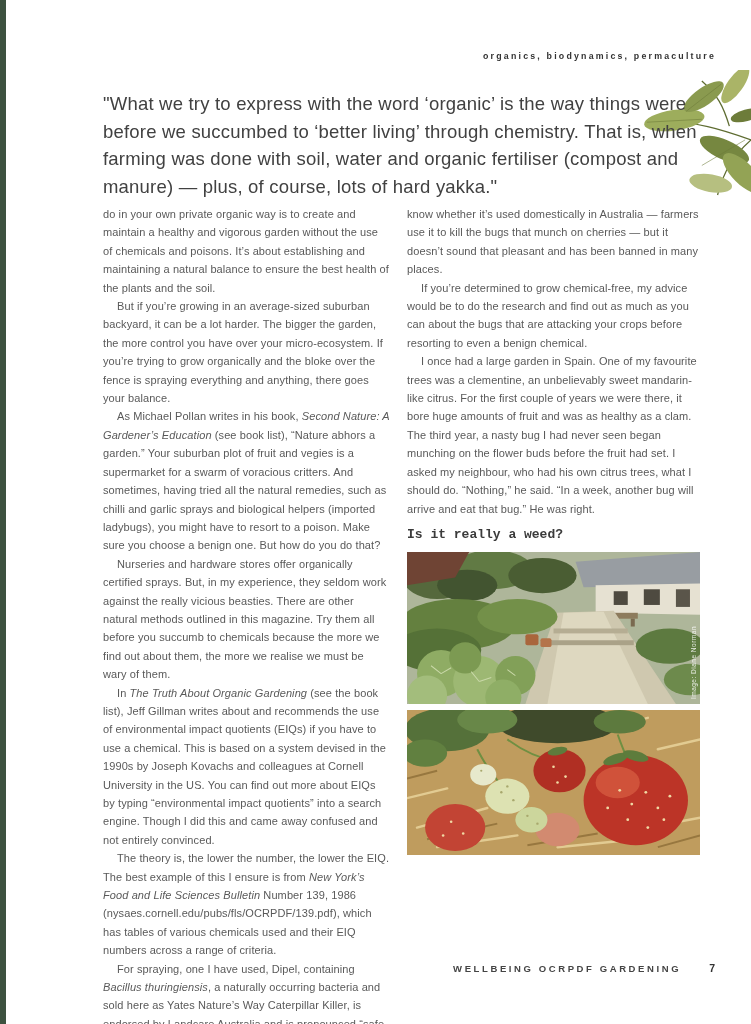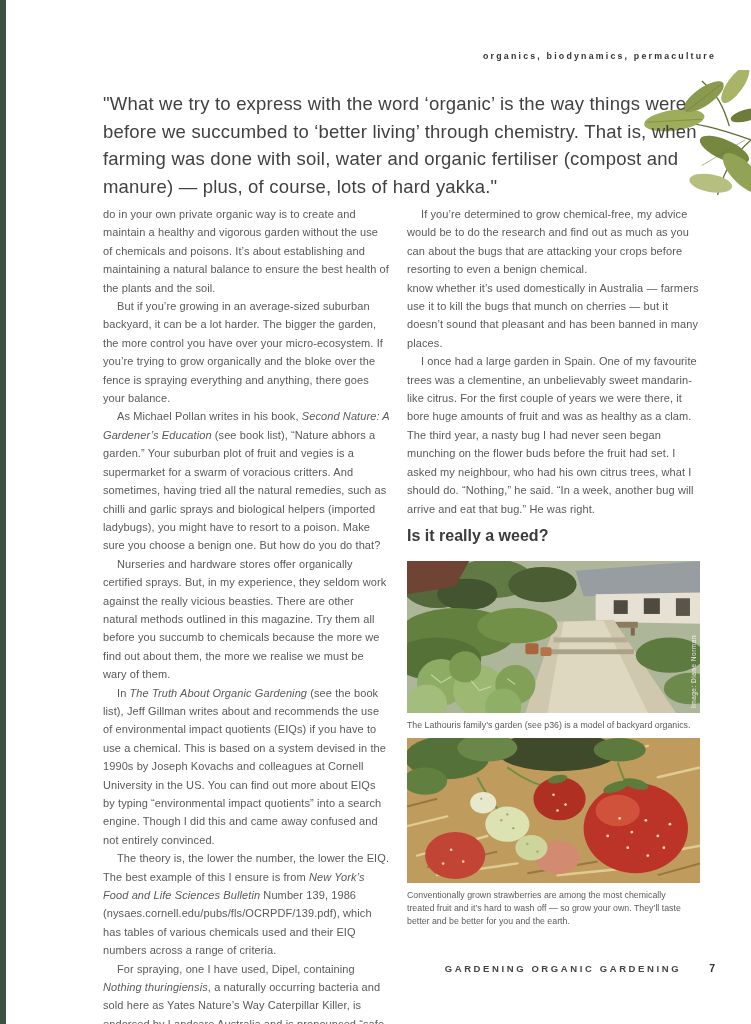--- a/index.html
+++ b/index.html
@@ -11,21 +11,21 @@
   .leaves{position:absolute;top:70px;right:0;width:118px;height:130px;}
   .quote{position:absolute;top:90px;left:103px;width:600px;font-size:18.5px;
          line-height:27.5px;color:#414141;letter-spacing:.2px;}
   .content{position:absolute;top:205px;left:103px;width:597px;display:flex;gap:17px;}
   .col{display:block;}
   .col.left{width:287px;}
   .col.right{width:293px;}
   .para{margin:0;font-size:11px;line-height:18.4px;color:#595959;letter-spacing:.1px;}
   .para em{font-style:italic;}
   .indent{text-indent:14px;}
-  .subhead{margin:9px 0 16px 0;font-size:16px;font-weight:bold;color:#3b3b3b;}
+  .subhead{margin:9px 0 10px 0;font-size:13px;font-weight:bold;color:#3b3b3b;font-family:Liberation Mono, monospace;}
   figure.photo{margin:9px 0 0 0;position:relative;width:293px;}
   figure.photo svg{display:block;width:100%;}
   .credit{position:absolute;right:3px;bottom:5px;writing-mode:vertical-rl;
           transform:rotate(180deg);font-size:6.5px;letter-spacing:.5px;
           color:rgba(255,255,255,.85);}
   .caption{margin:6px 0 6px 0;font-size:8.8px;line-height:1.5;color:#5a5a5a;width:288px;}
   .footer{position:absolute;top:962px;right:36px;display:flex;align-items:baseline;gap:28px;}
   .footer .mag{font-size:9.5px;font-weight:bold;letter-spacing:2.6px;color:#444444;}
   .footer .pg{font-size:10.5px;font-weight:bold;color:#333333;}
 </style>
@@ -64,27 +64,27 @@
 
   <div class="content">
 
     <div class="col left">
       <p class="para"><span>do in your own private organic way is to create and maintain a healthy and vigorous garden without the use of chemicals and poisons. It’s about establishing and maintaining a natural balance to ensure the best health of the plants and the soil.</span></p>
       <p class="para indent"><span>But if you’re growing in an average-sized suburban backyard, it can be a lot harder. The bigger the garden, the more control you have over your micro-ecosystem. If you’re trying to grow organically and the bloke over the fence is spraying everything and anything, there goes your balance.</span></p>
       <p class="para indent"><span>As Michael Pollan writes in his book, </span><em>Second Nature: A Gardener’s Education</em><span> (see book list), “Nature abhors a garden.” Your suburban plot of fruit and vegies is a supermarket for a swarm of voracious critters. And sometimes, having tried all the natural remedies, such as chilli and garlic sprays and biological helpers (imported ladybugs), you might have to resort to a poison. Make sure you choose a benign one. But how do you do that?</span></p>
       <p class="para indent"><span>Nurseries and hardware stores offer organically certified sprays. But, in my experience, they seldom work against the really vicious beasties. There are other natural methods outlined in this magazine. Try them all before you succumb to chemicals because the more we find out about them, the more we realise we must be wary of them.</span></p>
       <p class="para indent"><span>In </span><em>The Truth About Organic Gardening</em><span> (see the book list), Jeff Gillman writes about and recommends the use of environmental impact quotients (EIQs) if you have to use a chemical. This is based on a system devised in the 1990s by Joseph Kovachs and colleagues at Cornell University in the US. You can find out more about EIQs by typing “environmental impact quotients” into a search engine. Though I did this and came away confused and not entirely convinced.</span></p>
       <p class="para indent"><span>The theory is, the lower the number, the lower the EIQ. The best example of this I ensure is from </span><em>New York’s Food and Life Sciences Bulletin</em><span> Number 139, 1986 (nysaes.cornell.edu/pubs/fls/OCRPDF/139.pdf), which has tables of various chemicals used and their EIQ numbers across a range of criteria.</span></p>
-      <p class="para indent"><span>For spraying, one I have used, Dipel, containing </span><em>Nothing thuringiensis</em><span>, a naturally occurring bacteria and sold here as Yates Nature’s Way Caterpillar Killer, is endorsed by Landcare Australia and is pronounced “safe for bees, ladybirds, birds and fish”. It has, I was pleased to read, a low EIQ of 13.5.</span></p>
+      <p class="para indent"><span>For spraying, one I have used, Dipel, containing </span><em>Bacillus thuringiensis</em><span>, a naturally occurring bacteria and sold here as Yates Nature’s Way Caterpillar Killer, is endorsed by Landcare Australia and is pronounced “safe for bees, ladybirds, birds and fish”. It has, I was pleased to read, a low EIQ of 13.5.</span></p>
 
     </div>
 
     <div class="col right">
+      <p class="para"><span>know whether it’s used domestically in Australia — farmers use it to kill the bugs that munch on cherries — but it doesn’t sound that pleasant and has been banned in many places.</span></p>
       <p class="para indent"><span>If you’re determined to grow chemical-free, my advice would be to do the research and find out as much as you can about the bugs that are attacking your crops before resorting to even a benign chemical.</span></p>
-      <p class="para"><span>know whether it’s used domestically in Australia — farmers use it to kill the bugs that munch on cherries — but it doesn’t sound that pleasant and has been banned in many places.</span></p>
       <p class="para indent"><span>I once had a large garden in Spain. One of my favourite trees was a clementine, an unbelievably sweet mandarin-like citrus. For the first couple of years we were there, it bore huge amounts of fruit and was as healthy as a clam. The third year, a nasty bug I had never seen began munching on the flower buds before the fruit had set. I asked my neighbour, who had his own citrus trees, what I should do. “Nothing,” he said. “In a week, another bug will arrive and eat that bug.” He was right.</span></p>
 
       <h3 class="subhead">Is it really a weed?</h3>
 
       <figure class="photo">
         <svg viewBox="0 0 292 155" height="152" preserveAspectRatio="none">
           <rect width="292" height="155" fill="#aeb69a"></rect>
           <ellipse cx="30" cy="26" rx="34" ry="22" fill="#55683c"></ellipse>
           <ellipse cx="85" cy="18" rx="40" ry="20" fill="#617a44"></ellipse>
           <ellipse cx="135" cy="24" rx="34" ry="18" fill="#4a5d33"></ellipse>
@@ -114,21 +114,20 @@
           <circle cx="58" cy="108" r="16" fill="#7c9a52"></circle>
           <circle cx="96" cy="148" r="18" fill="#8fae66"></circle>
           <g stroke="#c9d8a8" stroke-width="1" fill="none">
             <path d="M34 124 l-10 -8 M34 124 l10 -6 M72 132 l-8 -10 M72 132 l12 -4 M108 126 l-8 -6"></path>
           </g>
           <ellipse cx="262" cy="96" rx="34" ry="18" fill="#5d7a40"></ellipse>
           <ellipse cx="282" cy="130" rx="26" ry="16" fill="#6d8a4c"></ellipse>
         </svg>
         <div class="credit">Image: Diane Norman</div>
       </figure>
-      <div class="caption">The Lathouris family’s garden (see p36) is a model of backyard organics.</div>
 
       <figure class="photo" style="margin-top:6px;">
         <svg viewBox="0 0 292 148" height="145" preserveAspectRatio="none">
           <rect width="292" height="148" fill="#bf9c5e"></rect>
           <g stroke="#e2cb92" stroke-width="2.5" stroke-linecap="round" fill="none">
             <path d="M10 120 L80 100"></path>
               <path d="M30 140 L110 128"></path>
               <path d="M150 140 L230 132"></path>
             <path d="M240 120 L292 110"></path>
               <path d="M0 90 L40 80"></path>
@@ -184,22 +183,21 @@
           <g fill="#a8a86d">
             <circle cx="94" cy="84" r="1.2"></circle>
               <circle cx="106" cy="92" r="1.2"></circle>
               <circle cx="100" cy="78" r="1.2"></circle>
             <circle cx="120" cy="108" r="1.2"></circle>
               <circle cx="130" cy="116" r="1.2"></circle>
               <circle cx="74" cy="62" r="1.1"></circle>
           </g>
         </svg>
       </figure>
-      <div class="caption">Conventionally grown strawberries are among the most chemically treated fruit and it’s hard to wash off — so grow your own. They’ll taste better and be better for you and the earth.</div>
     </div>
   </div>
 
   <div class="footer">
-    <span class="mag">GARDENING ORGANIC GARDENING</span>
+    <span class="mag">WELLBEING OCRPDF GARDENING</span>
     <span class="pg">7</span>
   </div>
 
 </div>
 
 </body></html>

